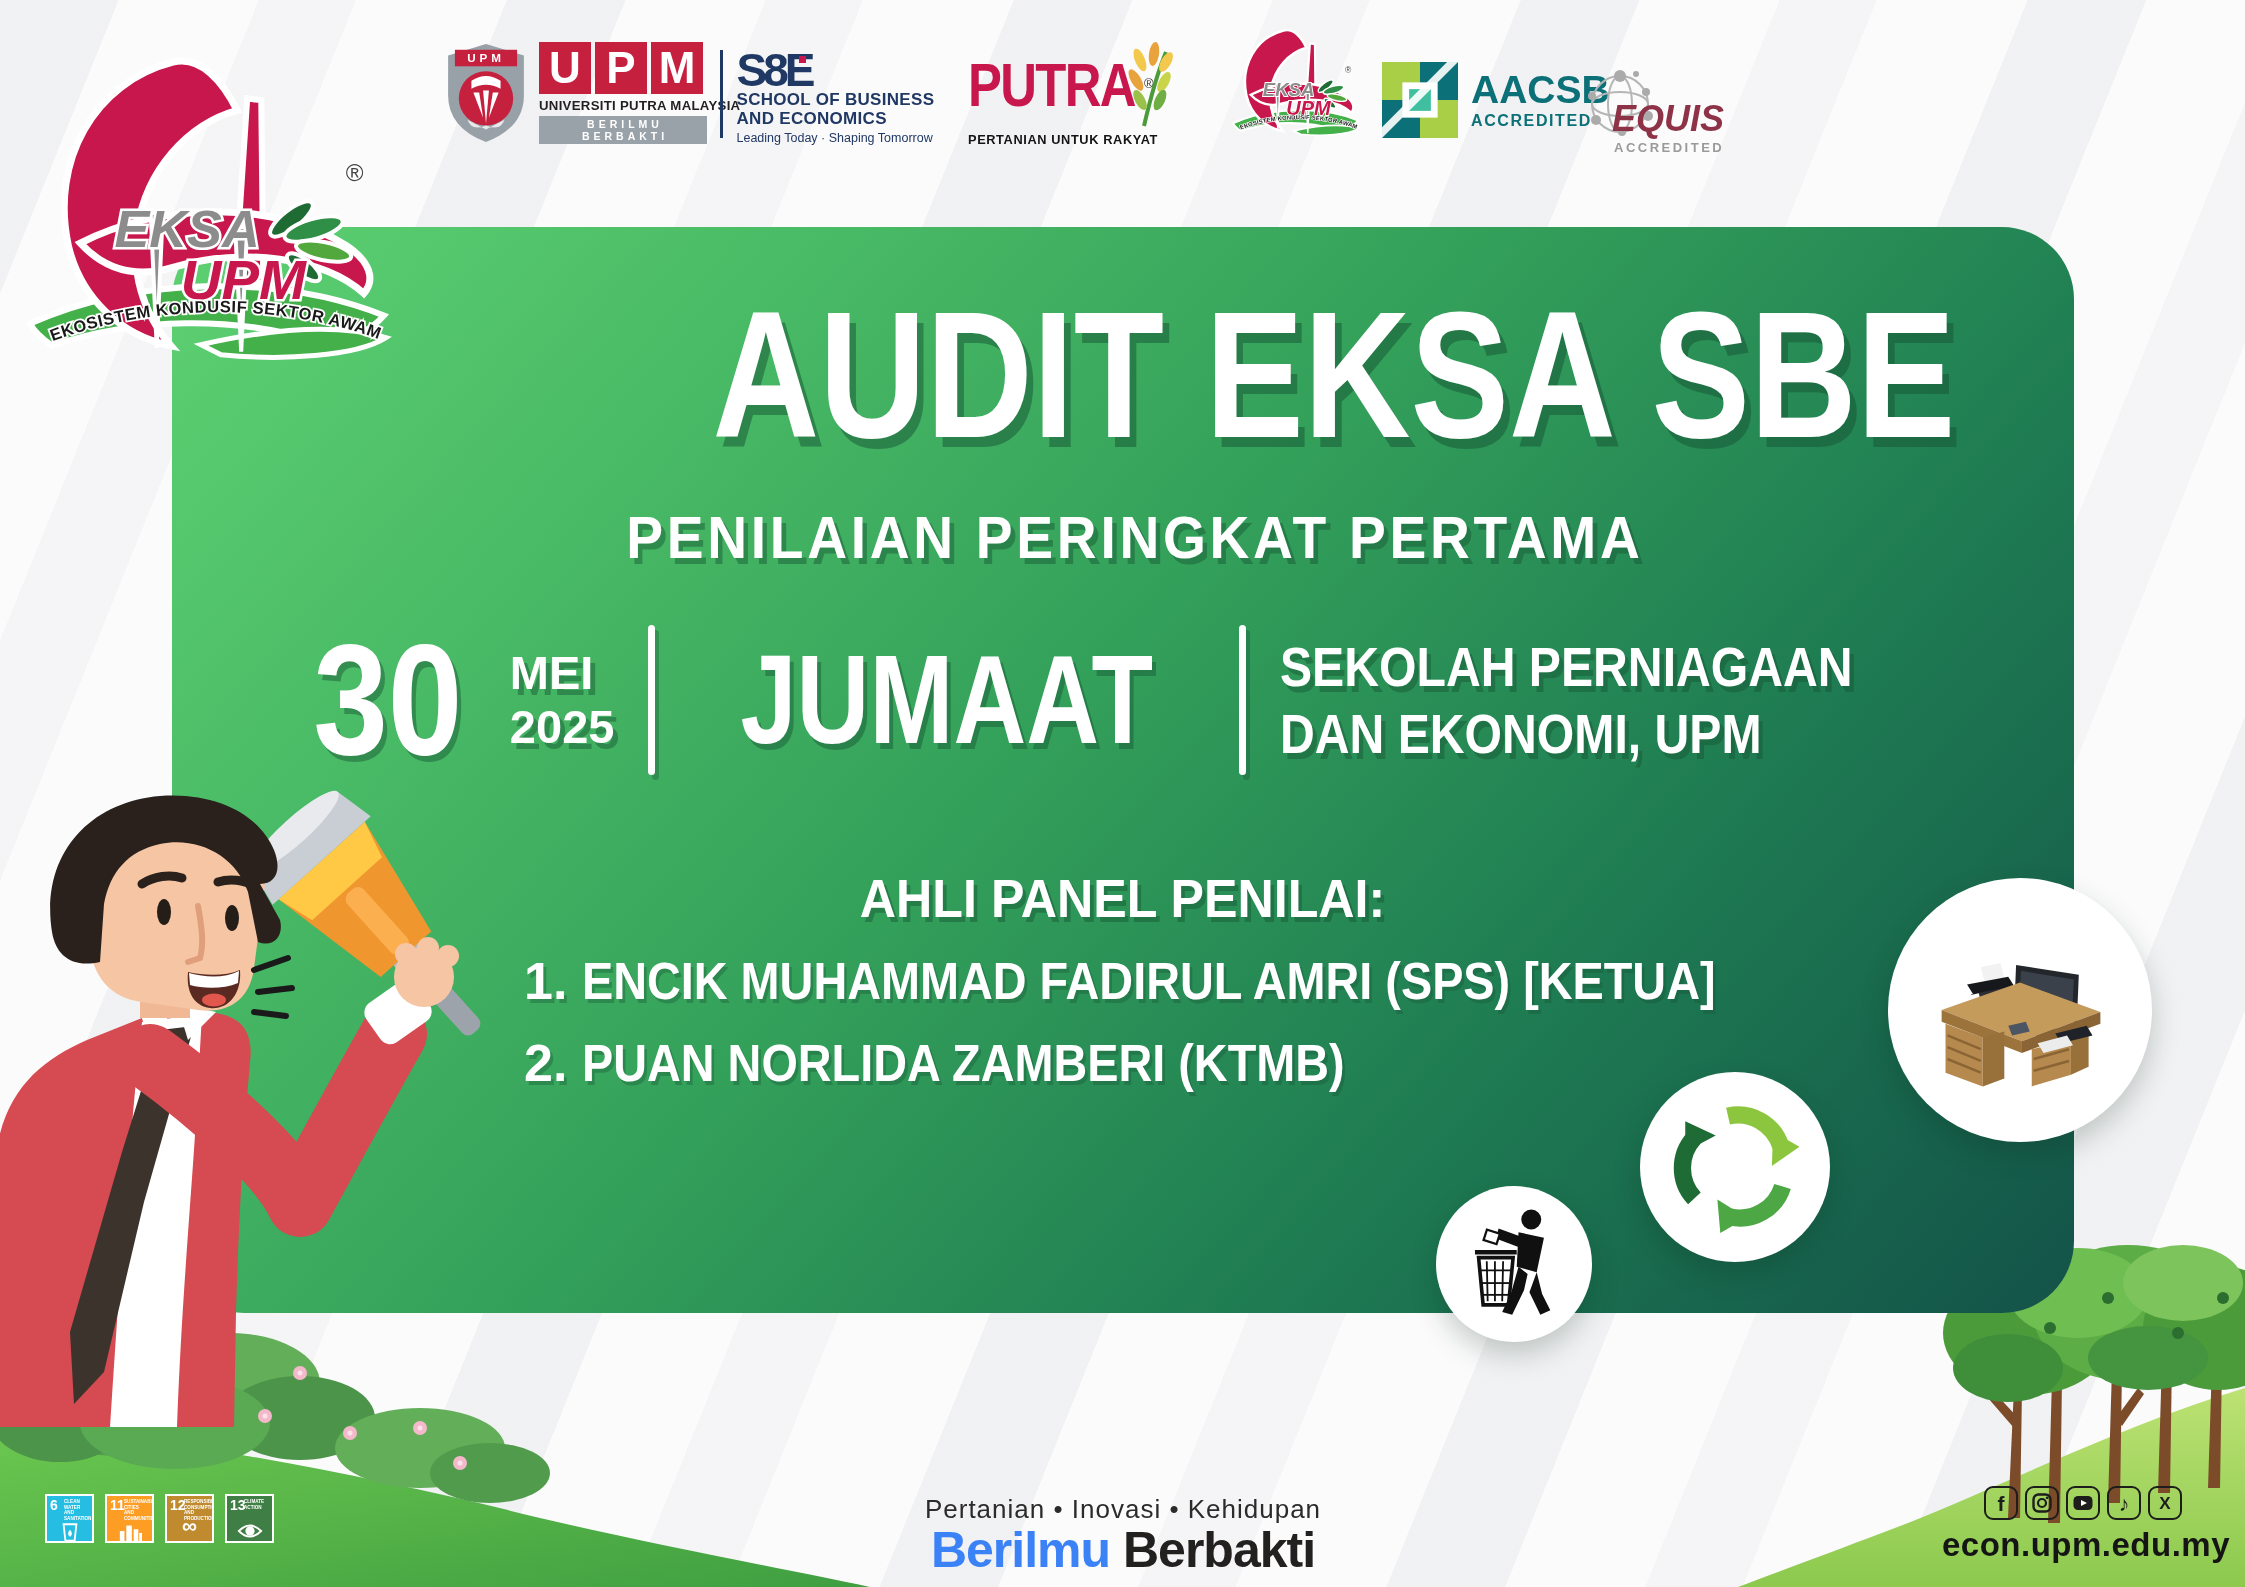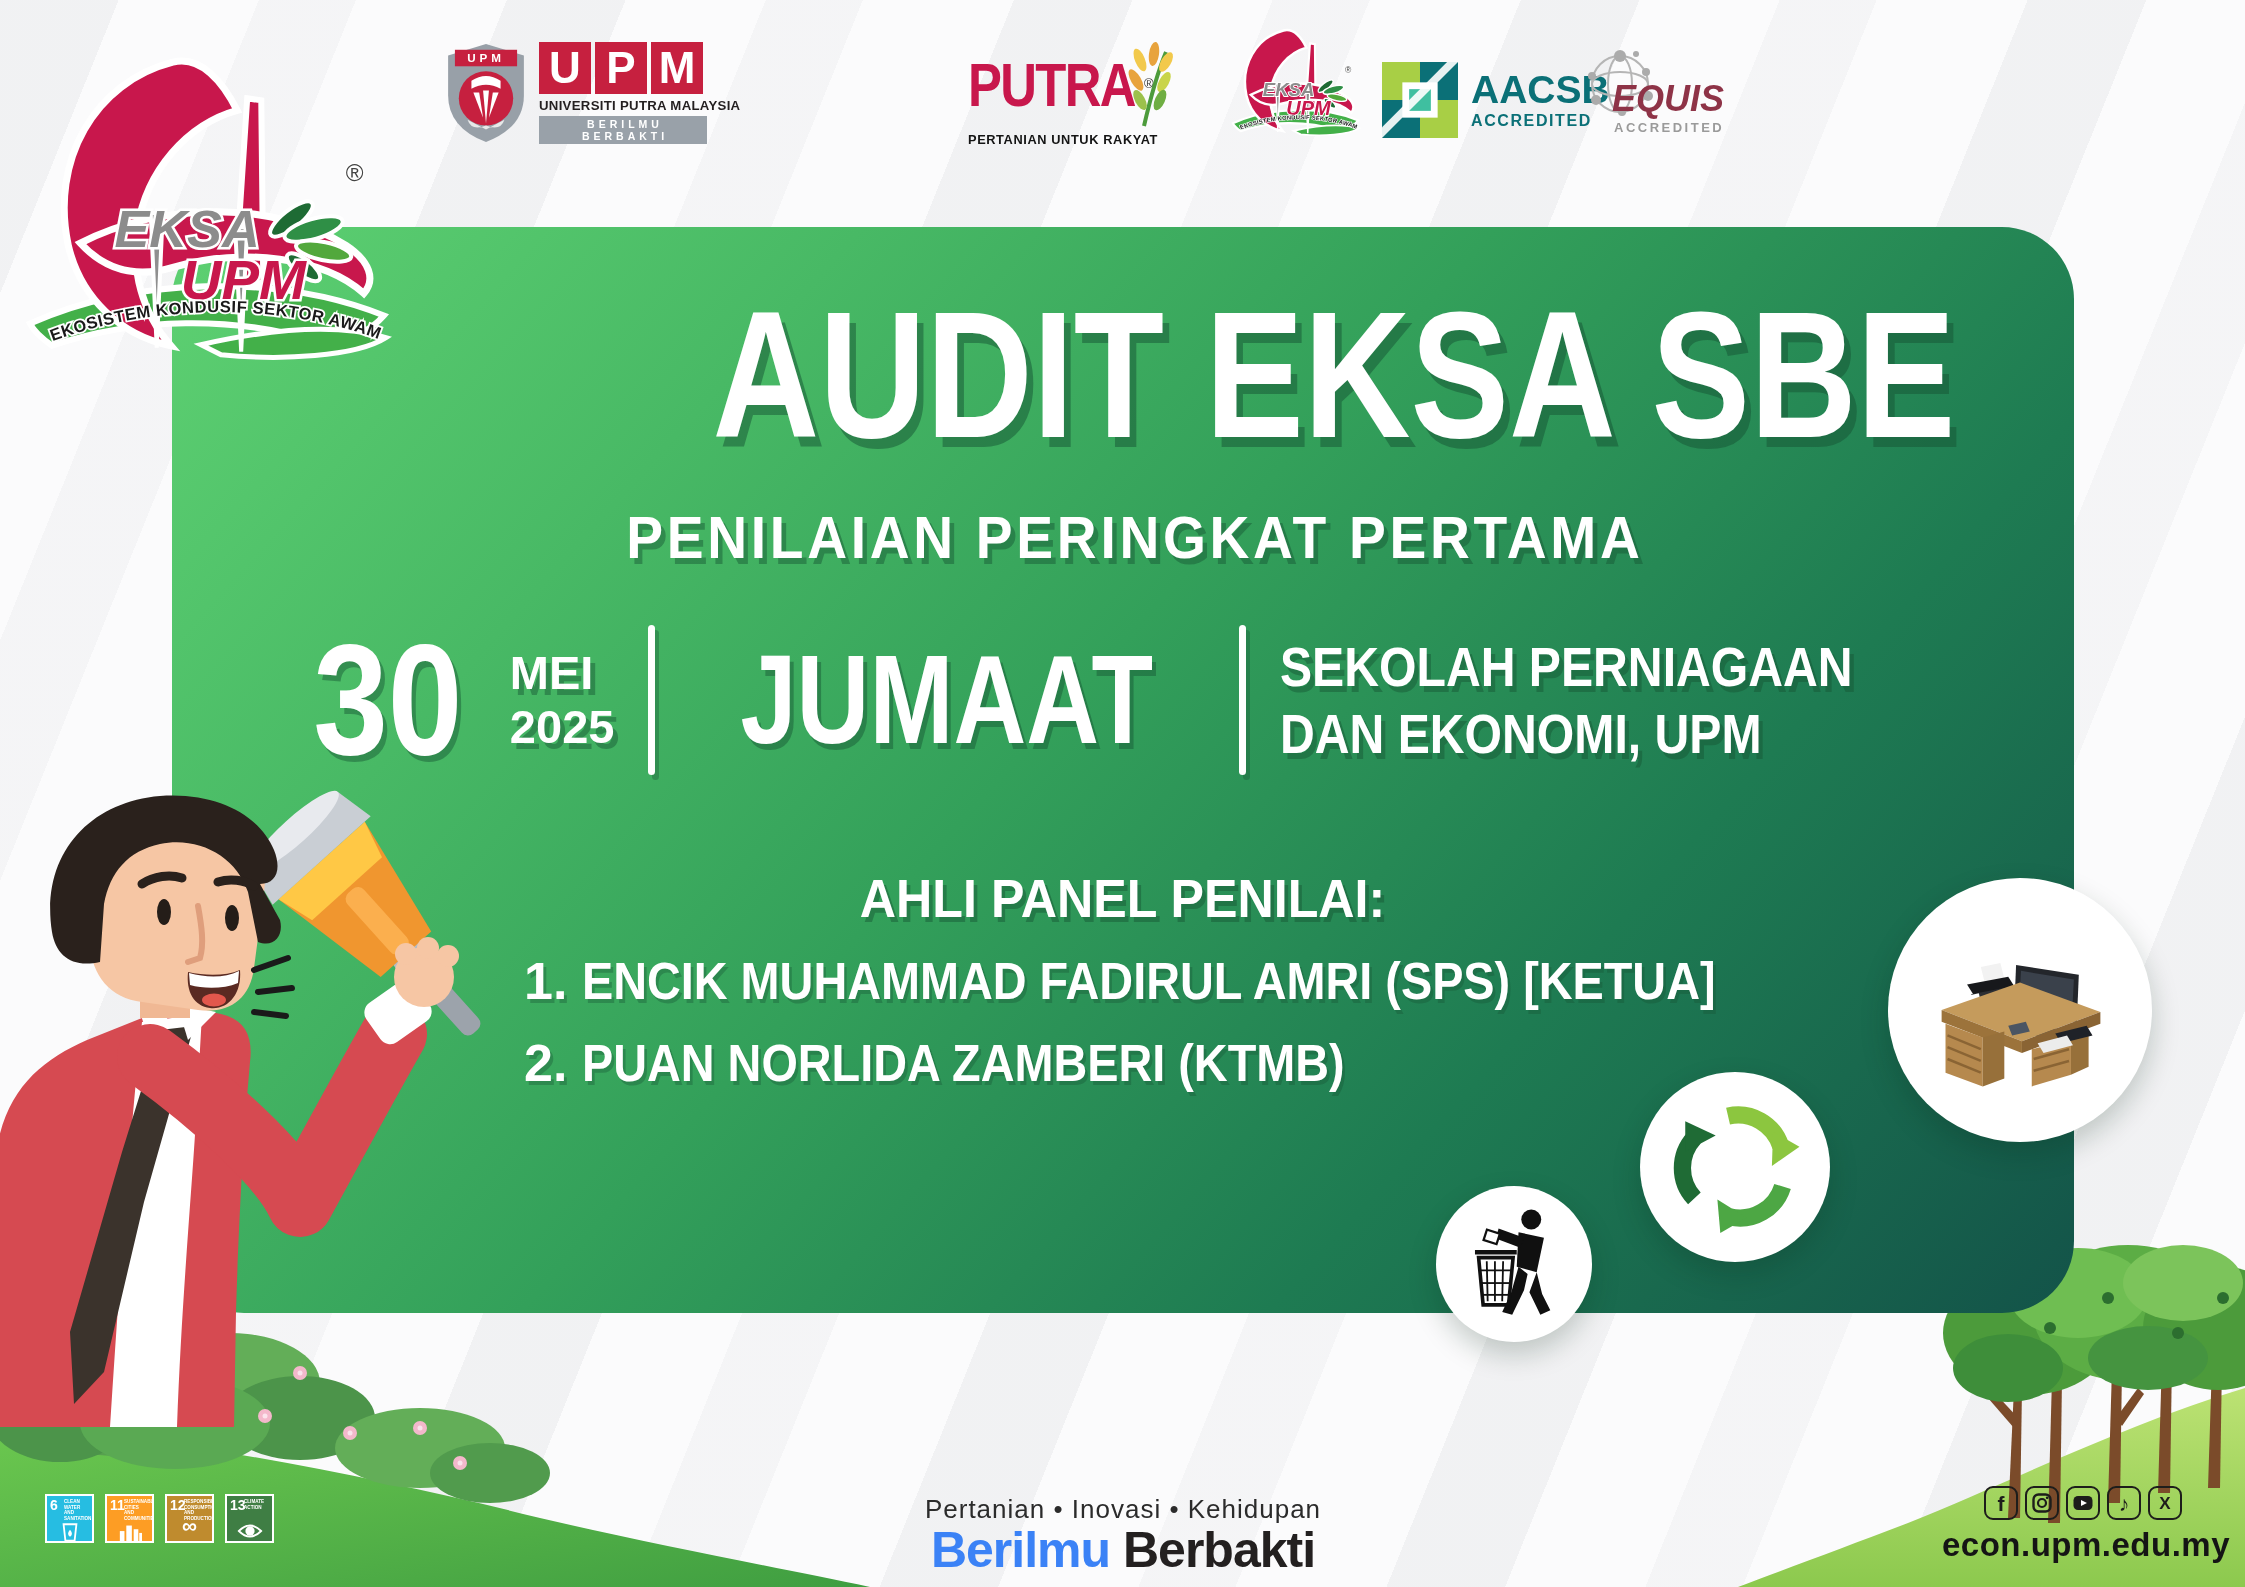--- a/index.html
+++ b/index.html
@@ -31,21 +31,21 @@
   .sbe-tag{font-size:12.5px;color:#203864;margin-top:3px;}
   .putra{left:968px;top:54px;width:230px;}
   .putra-row{position:relative;height:82px;}
   .putra-name{font-size:62px;font-weight:bold;color:#C8174C;letter-spacing:-2px;line-height:1;
               transform:scale(.82,1);transform-origin:left top;display:inline-block;}
   .putra-reg{position:absolute;left:176px;top:22px;font-size:13px;color:#333;}
   .putra-tag{font-size:12.8px;font-weight:bold;color:#141414;letter-spacing:.6px;margin-top:-4px;white-space:nowrap;}
   .aacsb{left:1382px;top:62px;display:flex;gap:13px;align-items:center;}
   .aacsb-name{font-size:39px;font-weight:bold;color:#0B7077;letter-spacing:0;line-height:1;}
   .aacsb-sub{font-size:16px;font-weight:bold;color:#0B7077;letter-spacing:1.6px;margin-top:3px;}
-  .equis{left:1582px;top:44px;width:170px;height:95px;}
+  .equis{left:1582px;top:64px;width:170px;height:95px;}
   .equis-globe{position:absolute;left:0;top:0;}
   .equis-name{position:absolute;left:30px;top:34px;font-size:36px;font-weight:bold;font-style:italic;color:#8E3347;}
   .equis-sub{position:absolute;left:32px;top:76px;font-size:13px;font-weight:bold;color:#9A9A9A;letter-spacing:2.5px;}
   
   .eksa-big{position:absolute;left:22px;top:50px;z-index:6;}
   .eksa-small{position:absolute;left:1230px;top:24px;z-index:5;}
   
   .panel{position:absolute;left:172px;top:227px;width:1902px;height:1086px;border-radius:72px;z-index:2;
     background:linear-gradient(132deg,#5ed172 0%,#48b965 24%,#33a05a 46%,#1e7b52 72%,#135349 100%);}
   .panel *{color:#fff;}
@@ -160,20 +160,31 @@
       <div class="upm-blocks">
         <div class="upm-block">U</div>
         <div class="upm-block">P</div>
         <div class="upm-block">M</div>
       </div>
       <div class="upm-name">UNIVERSITI PUTRA MALAYSIA</div>
       <div class="upm-motto">BERILMU BERBAKTI</div>
     </div>
   </div>
 
+  <div class="hdr sbe-wrap">
+    <div class="sbe-divider"></div>
+    <div>
+      <div class="sbe-mark">
+        <span>S8E</span><span class="sbe-dot"></span>
+      </div>
+      <div class="sbe-l">SCHOOL OF BUSINESS</div>
+      <div class="sbe-l">AND ECONOMICS</div>
+      <div class="sbe-tag">Leading Today · Shaping Tomorrow</div>
+    </div>
+  </div>
 
   <div class="hdr putra">
     <div class="putra-row">
       <span class="putra-name">PUTRA</span>
       <span class="putra-reg">®</span>
       <svg width="70" height="86" viewBox="0 0 70 86" style="position:absolute;left:138px;top:-12px">
         <path d="M38,84 C44,58 50,34 60,10" stroke="#4C9B3B" stroke-width="4" fill="none"></path>
         <ellipse cx="34" cy="18" rx="5" ry="12" fill="#F2C94C" transform="rotate(-22 34 18)"></ellipse>
         <ellipse cx="48" cy="12" rx="5" ry="12" fill="#E8A33D" transform="rotate(8 48 12)"></ellipse>
         <ellipse cx="60" cy="20" rx="5" ry="11" fill="#F2C94C" transform="rotate(30 60 20)"></ellipse>

